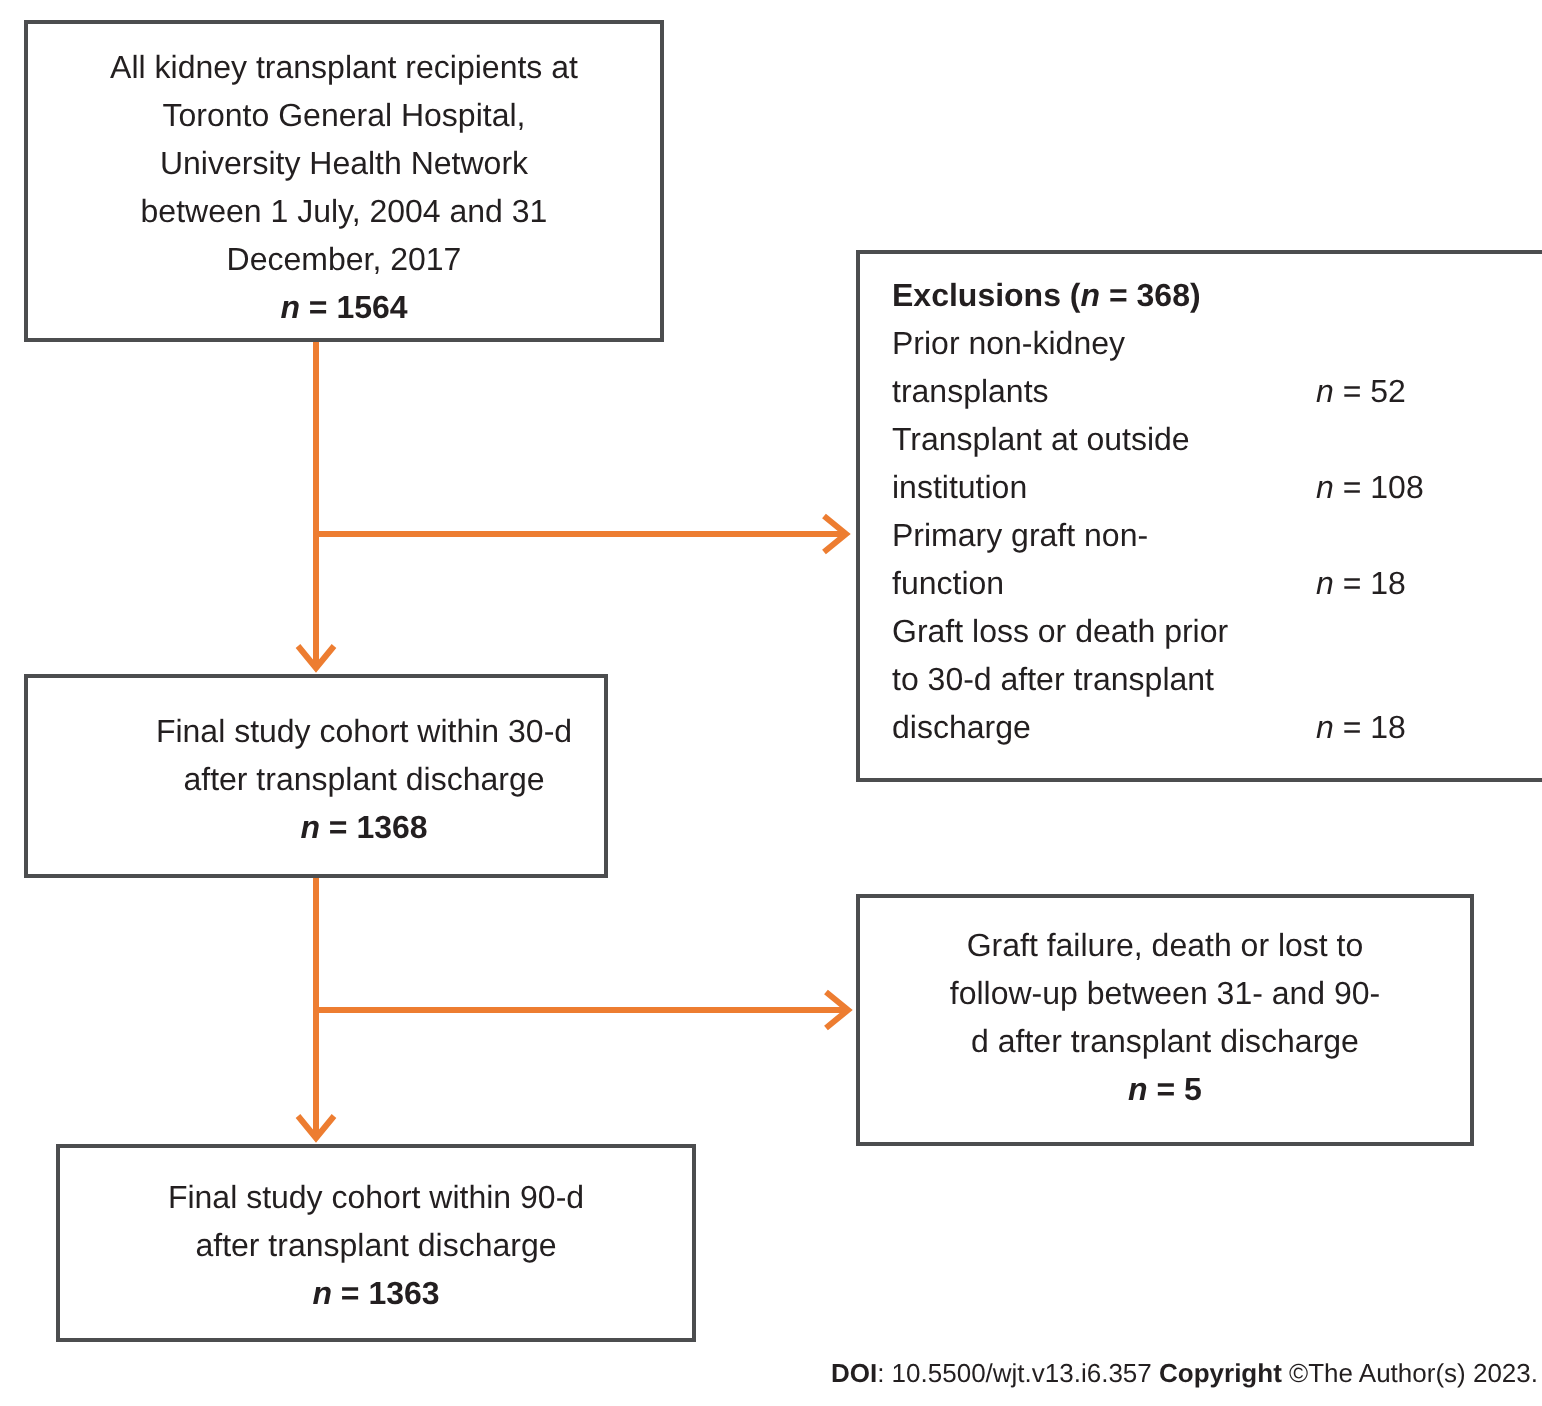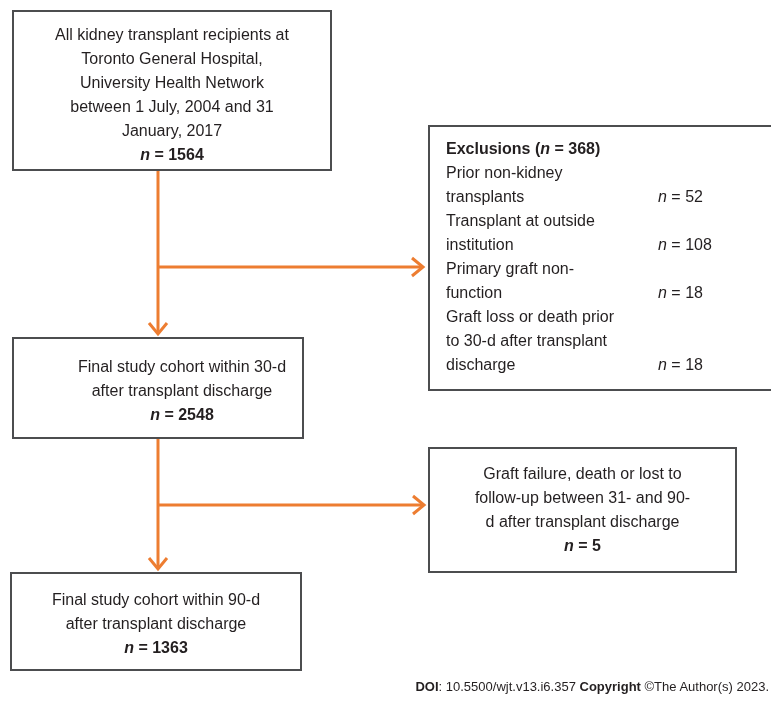--- a/index.html
+++ b/index.html
@@ -18,21 +18,21 @@
     border: 2px solid #4C4D4F;
     background: #ffffff;
     font-size: 16px;
     line-height: 24px;
     text-align: center;
   }
   .it { font-style: italic; }
   .n-line { font-weight: bold; }
   #box-top        { left: 12px;  top: 10px;  width: 320px; height: 161px; padding-top: 11px; }
   #box-cohort30   { left: 12px;  top: 337px; width: 292px; height: 102px; padding-top: 16px; padding-left: 48px; }
-  #box-cohort90   { left: 10px;  top: 572px; width: 292px; height: 99px;  padding-top: 14px; }
+  #box-cohort90   { left: 28px;  top: 572px; width: 320px; height: 99px;  padding-top: 14px; }
   #box-dropout    { left: 428px; top: 447px; width: 309px; height: 126px; padding-top: 13px; }
   #box-exclusions {
     left: 428px; top: 125px; width: 355px; height: 266px;
     text-align: left;
     padding: 10px 10px 0 16px;
   }
   .exl-title { font-weight: bold; }
   .exl-row { display: flex; align-items: flex-end; }
   .exl-label { width: 212px; }
   .exl-n { white-space: nowrap; }
@@ -76,21 +76,21 @@
       <path class="arrow" d="M158 505 L422 505" stroke="#ED7D31"></path>
       <polyline class="arrow" points="413,496 424,505 413,514" stroke="#ED7D31"></polyline>
     </g>
   </svg>
 
   <div class="box" id="box-top" style="border-color: rgb(76, 77, 79);">
     <div>All kidney transplant recipients at</div>
     <div>Toronto General Hospital,</div>
     <div>University Health Network</div>
     <div>between 1 July, 2004 and 31</div>
-    <div>January, 2017</div>
+    <div>December, 2017</div>
     <div class="n-line"><span class="it">n</span><span> = 1564</span></div>
   </div>
 
   <div class="box" id="box-exclusions" style="border-color: rgb(76, 77, 79);">
     <div class="exl-title"><span>Exclusions (</span><span class="it">n</span><span> = 368)</span></div>
 
     <div class="exl-row">
       <div class="exl-label">
         <div>Prior non-kidney</div>
         <div>transplants</div>
@@ -120,21 +120,21 @@
         <div>to 30-d after transplant</div>
         <div>discharge</div>
       </div>
       <div class="exl-n"><span class="it">n</span><span> = 18</span></div>
     </div>
   </div>
 
   <div class="box" id="box-cohort30" style="border-color: rgb(76, 77, 79);">
     <div>Final study cohort within 30-d</div>
     <div>after transplant discharge</div>
-    <div class="n-line"><span class="it">n</span><span> = 2548</span></div>
+    <div class="n-line"><span class="it">n</span><span> = 1368</span></div>
   </div>
 
   <div class="box" id="box-dropout" style="border-color: rgb(76, 77, 79);">
     <div>Graft failure, death or lost to</div>
     <div>follow-up between 31- and 90-</div>
     <div>d after transplant discharge</div>
     <div class="n-line"><span class="it">n</span><span> = 5</span></div>
   </div>
 
   <div class="box" id="box-cohort90" style="border-color: rgb(76, 77, 79);">

